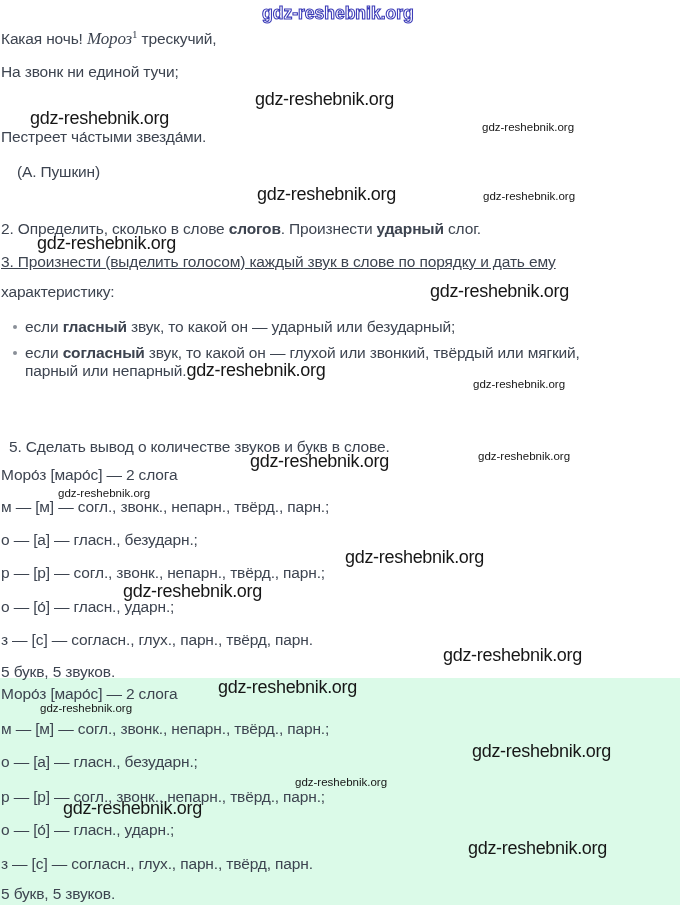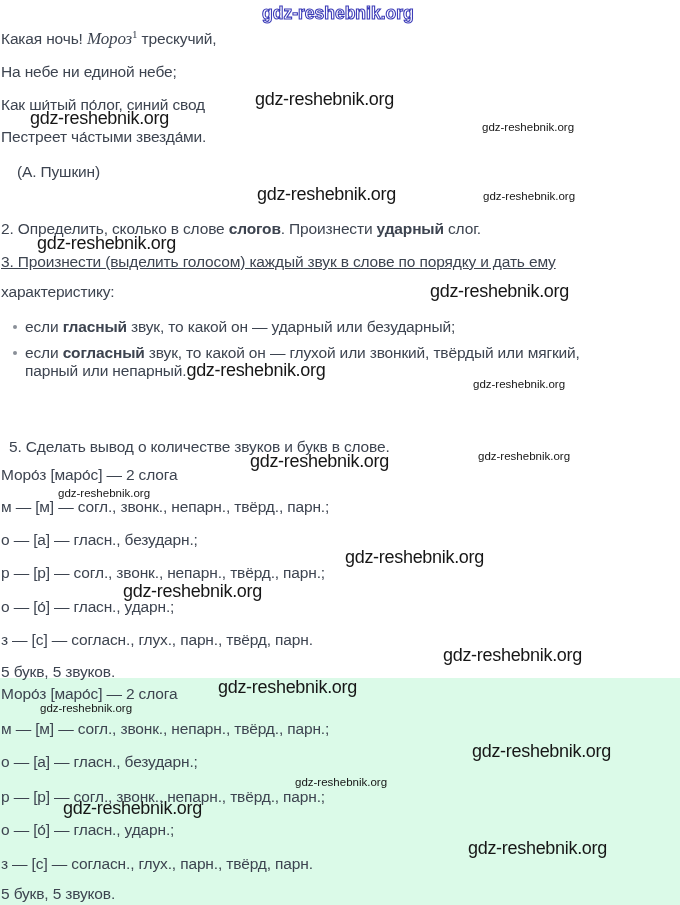--- a/index.html
+++ b/index.html
@@ -46,22 +46,21 @@
   <span class="wm L" style="left:123px; top:581px;">gdz-reshebnik.org</span>
   <span class="wm L" style="left:443px; top:645px;">gdz-reshebnik.org</span>
   <span class="wm L" style="left:218px; top:677px;">gdz-reshebnik.org</span>
   <span class="wm S" style="left:40px;  top:702px;">gdz-reshebnik.org</span>
   <span class="wm L" style="left:472px; top:741px;">gdz-reshebnik.org</span>
   <span class="wm S" style="left:295px; top:776px;">gdz-reshebnik.org</span>
   <span class="wm L" style="left:63px;  top:798px;">gdz-reshebnik.org</span>
   <span class="wm L" style="left:468px; top:838px;">gdz-reshebnik.org</span>
 
   <div class="ln" style="top:29px;"><span>Какая ночь! </span><i class="serif-word">Мороз</i><sup class="fn">1</sup><span> трескучий,</span></div>
-  <div class="ln" style="top:62px;">На небе ни единой небе;</div>
-  <div class="ln" style="top:95px;">Как ши́тый по́лог, синий свод</div>
+  <div class="ln" style="top:62px;">На звонк ни единой тучи;</div>
   <div class="ln" style="top:127px;">Пестреет ча́стыми звезда́ми.</div>
   <div class="ln" style="top:162px;padding-left:16px;">(А. Пушкин)</div>
 
   <div class="ln" style="top:219px;"><span>2. Определить, сколько в слове </span><b>слогов</b><span>. Произнести </span><b>ударный</b><span> слог.</span></div>
   <div class="ln" style="top:252px;text-decoration:underline;">3. Произнести (выделить голосом) каждый звук в слове по порядку и дать ему</div>
   <div class="ln" style="top:282px;">характеристику:</div>
 
   <span class="dot" style="left:13px; top:325px;"></span>
   <div class="ln" style="left:25px; top:317px;"><span>если </span><b>гласный</b><span> звук, то какой он — ударный или безударный;</span></div>
   <span class="dot" style="left:13px; top:351px;"></span>

